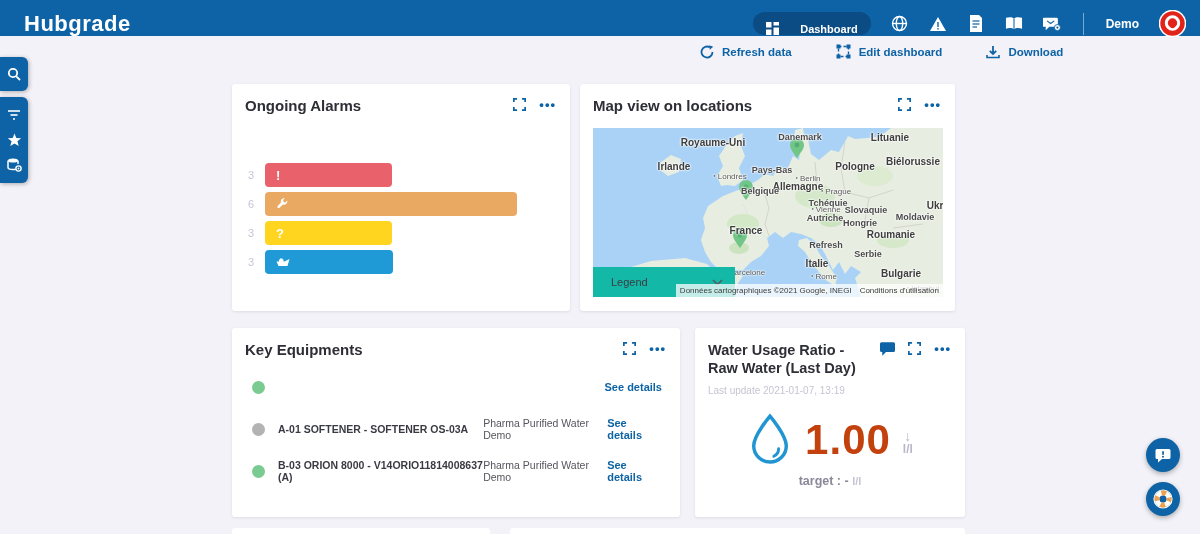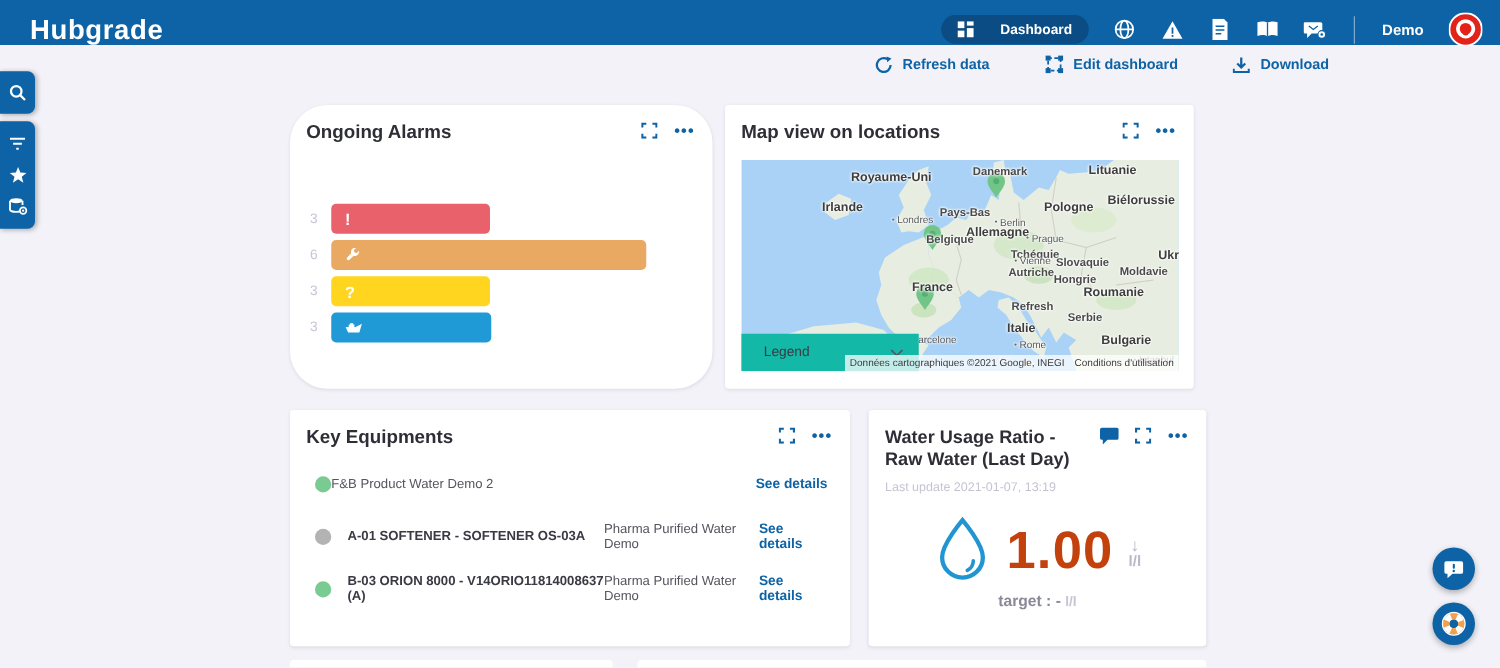--- a/index.html
+++ b/index.html
@@ -4,21 +4,21 @@
 <style>
   * { margin:0; padding:0; box-sizing:border-box; }
   html,body { width:1200px; height:534px; overflow:hidden; }
   body { font-family:"Liberation Sans", sans-serif; background:#F3F2F8; position:relative; }
 
   
   .navbar { position:absolute; top:0; left:0; width:1200px; height:36px; background:#0D63A5;
             display:flex; align-items:center; justify-content:space-between; padding:11px 14px 0 24px; }
   .logo { color:#fff; font-size:22px; font-weight:600; letter-spacing:0.5px; cursor:pointer; }
   .nav-right { display:flex; align-items:center; gap:20px; }
-  .pill { background:#0A4C83; border-radius:12px; height:23px; display:flex; align-items:center;
+  .pill { background:#0A4C83; border-radius:12px; height:23px; display:flex; align-items:flex-end;
           gap:21px; padding:0 13px; cursor:pointer; }
   .pill span { color:#fff; font-size:11px; font-weight:bold; }
   .nav-ic { width:18px; height:18px; display:flex; align-items:center; justify-content:center; cursor:pointer; }
   .nav-divider { width:1px; height:22px; background:rgba(255,255,255,.45); margin:0 2px; }
   .user { color:#fff; font-size:12px; font-weight:bold; }
   .avatar { width:27px; height:27px; cursor:pointer; }
 
   
   .actions { position:absolute; top:44px; left:700px; display:flex; gap:44px; align-items:center; }
   .action { display:flex; align-items:center; gap:8px; color:#0D63A5; font-size:11.5px;
@@ -34,21 +34,21 @@
 
   
   .card { position:absolute; background:#fff; border-radius:3px; box-shadow:0 1px 3px rgba(40,40,70,.10); }
   .card-head { display:flex; align-items:flex-start; padding:13px 14px 0 13px; }
   .card-title { font-size:15px; font-weight:bold; color:#2E2E36; line-height:18px; }
   .head-ics { margin-left:auto; display:flex; gap:12px; align-items:center; }
   .hic { width:15px; height:15px; display:flex; align-items:center; justify-content:center; cursor:pointer; }
   .dots { color:#0D63A5; font-size:13px; font-weight:bold; letter-spacing:1px; line-height:10px; cursor:pointer; }
 
   
-  .card.alarms { left:232px; top:84px; width:338px; height:227px;border-radius:30px; }
+  .card.alarms { left:232px; top:84px; width:338px; height:227px; }
   .bars { margin-top:48px; padding-left:12px; }
   .bar-row { display:flex; align-items:center; height:24px; margin-bottom:5px; }
   .cnt { width:14px; text-align:center; font-size:11px; color:#C7C5D8; margin-right:7px; }
   .bar { height:24px; border-radius:4px; display:flex; align-items:center; padding-left:11px; cursor:pointer; }
   .bar .bic { color:#fff; font-size:13px; font-weight:bold; line-height:1; display:flex; align-items:center; }
 
   
   .card.map { left:580px; top:84px; width:375px; height:227px; }
   .map-area { position:absolute; left:13px; top:44px; width:350px; height:169px; overflow:hidden; cursor:grab;padding-left:32px; }
   .map-area svg.land { position:absolute; left:0; top:0; }
@@ -381,21 +381,20 @@
             <path d="M11,1 H15 V5"></path>
             <path d="M15,11 V15 H11"></path>
             <path d="M5,15 H1 V11"></path>
           </svg>
       </span>
       <span class="dots">•••</span>
     </div>
   </div>
   <div class="erow">
     <span class="dot" style="background: rgb(122, 203, 146);"></span>
-    <span class="esite">F&amp;B Product Water Demo 2</span>
     <span class="elink">See details</span>
   </div>
   <div class="erow">
     <span class="dot" style="background: rgb(179, 179, 179);"></span>
     <span class="ename">A-01 SOFTENER - SOFTENER OS-03A</span>
     <span class="esite">Pharma Purified Water Demo</span>
     <span class="elink">See details</span>
   </div>
   <div class="erow">
     <span class="dot" style="background: rgb(122, 203, 146);"></span>

